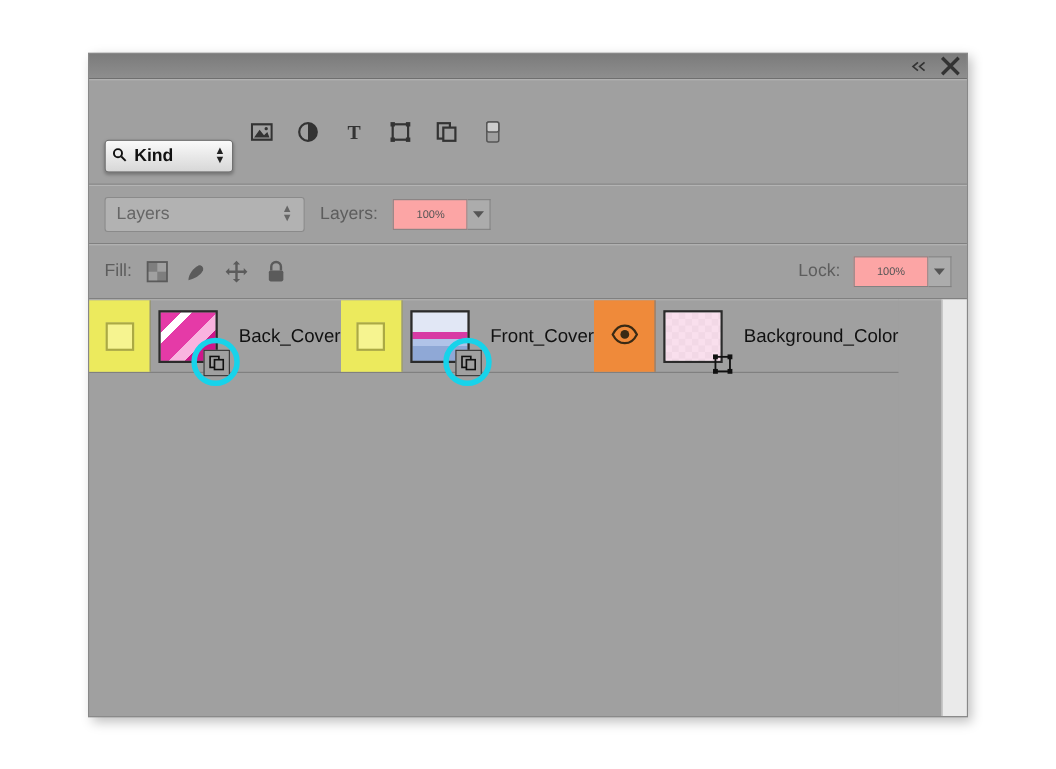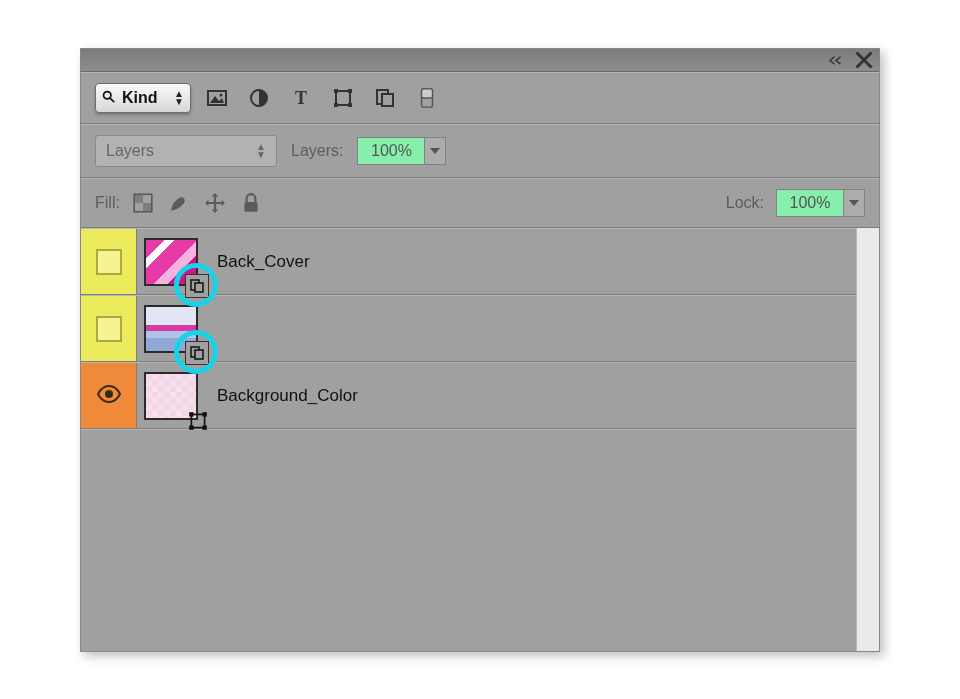--- a/index.html
+++ b/index.html
@@ -97,29 +97,30 @@
     display:flex;
     align-items:center;
     gap:14px;
     padding:10px 14px;
     border-top:1px solid #b6b6b6;
     border-bottom:1px solid #7d7d7d;
     background:#a0a0a0;
   }
 
   .kind-dropdown {
-    width:96px;height:30px;
+    width:117px;height:30px;
     background:linear-gradient(#fafafa,#d7d7d7);
     border:1px solid #6c6c6c;
     border-radius:4px;
     display:flex;align-items:center;
     padding:0 6px;
     box-sizing:border-box;
     gap:6px;
     box-shadow:0 2px 3px rgba(0,0,0,0.25);
+    margin-top:44px;
   }
   .kind-dropdown .mag{font-size:14px;font-weight:bold;color:#222;}
   .kind-dropdown .txt{flex:1;font-weight:bold;font-size:16px;color:#111;}
   .kind-dropdown .arrows{font-size:10px;line-height:8px;color:#222;display:flex;flex-direction:column;align-items:center;}
 
   .filter-icons{display:flex;gap:18px;align-items:center;}
   .ficon{width:24px;height:24px;display:flex;align-items:center;justify-content:center;}
   .ficon svg{width:20px;height:20px;}
 
   .blend-row .sel{
@@ -131,40 +132,40 @@
     padding:0 10px;
     color:#666;
     font-size:16px;
   }
   .blend-row .sel .arrows{font-size:10px;line-height:8px;color:#666;display:flex;flex-direction:column;align-items:center;}
 
   .lbl{color:#5d5d5d;font-size:16px;}
   .pct-box{
     width:66px;height:26px;
     border:1px solid #828282;
-    background:#86efac;
-    display:flex;align-items:center;justify-content:center;
-    color:#555;font-size:16px;
+    background:#fca5a5;
+    display:flex;align-items:center;justify-content:center;
+    color:#555;font-size:10px;
   }
   .pct-drop{
     width:20px;height:26px;
     border:1px solid #828282;border-left:none;
     background:#acacac;
     display:flex;align-items:center;justify-content:center;
   }
   .pct-drop svg{width:10px;height:10px;}
 
   .lock-row{gap:12px;}
   .lock-icons{display:flex;gap:14px;align-items:center;color:#5b5b5b;}
   .lock-icons .ic{width:22px;height:22px;display:flex;align-items:center;justify-content:center;}
 
   
   .layer-list{
     flex:1;
-    display:flex;flex-direction:column;
+    display:flex;
     overflow:hidden;
     position:relative;
   }
   .layer-row{
     height:65px;
     display:flex;align-items:center;
     border-top:1px solid #b6b6b6;
     border-bottom:1px solid #7d7d7d;
     background:#a0a0a0;
   }
@@ -442,20 +443,23 @@
         </div>
         <div class="thumb-col">
           <div class="thumb bluepink"></div>
           <div class="so-badge">
             <svg viewBox="0 0 14 14">
                 <rect x="1" y="1" width="8" height="10" fill="none" stroke="#111" stroke-width="1.5"></rect>
                 <rect x="5" y="4" width="8" height="9" fill="#a0a0a0" stroke="#111" stroke-width="1.5"></rect>
               </svg>
           </div>
           <div class="highlight-circle"></div>
+        </div>
+        <div class="name-col">
+          <span>Front_Cover</span>
         </div>
       </div>
 
       <div class="layer-row">
         <div class="vis-col c-orange">
           <span class="eye">
             <svg viewBox="0 0 26 26">
                 <path d="M2 13 C5 7 9 5 13 5 C17 5 21 7 24 13 C21 19 17 21 13 21 C9 21 5 19 2 13 Z" fill="none" stroke="#3a2a14" stroke-width="2"></path>
                 <circle cx="13" cy="13" r="4" fill="#3a2a14"></circle>
               </svg>

